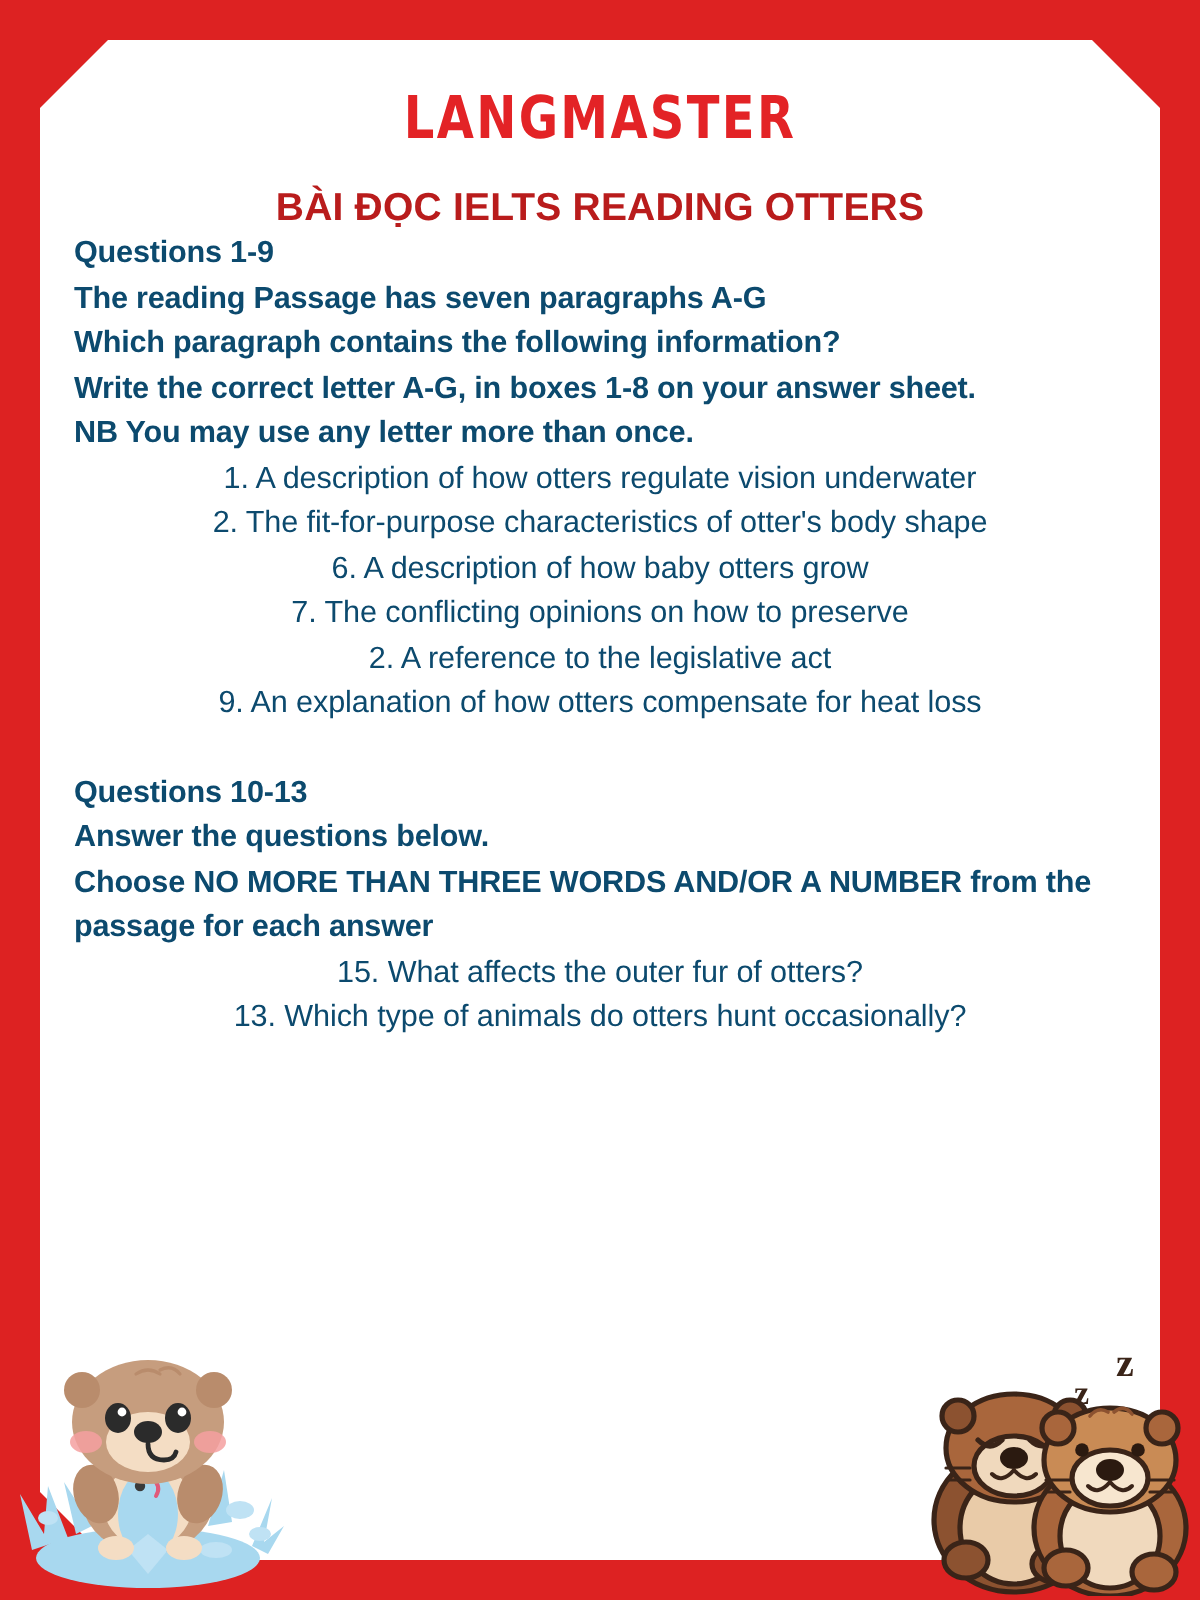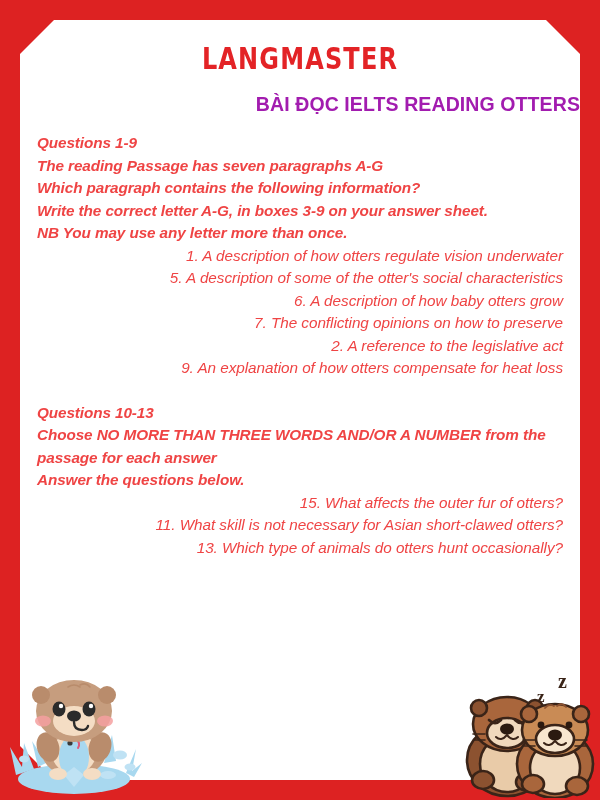--- a/index.html
+++ b/index.html
@@ -50,55 +50,54 @@
     font-family: "DejaVu Sans", sans-serif;
     font-weight: bold;
     font-size: 25px;
     letter-spacing: 1.2px;
     color: #e32326;
     transform: scaleY(1.18) scaleX(0.96);
     transform-origin: center top;
   }
 
   #doc-title {
-    text-align: right;
+    text-align: center;
     margin-top: 22px;
     font-family: "Liberation Sans", sans-serif;
     font-weight: bold;
     font-size: 19.5px;
     letter-spacing: 0.1px;
-    color: #a21caf;
+    color: #b91c1c;
   }
 
   
   #content {
     position: absolute;
     left: 17px;
     right: 17px;
-    top: 112px;
+    top: 96px;
     font-size: 15.3px;
-    color: #ef4444;
-    font-style: italic;
+    color: #0c4a6e;
   }
 
   .bold-line {
     font-weight: bold;
     line-height: 22.5px;
     letter-spacing: -0.1px;
   }
 
   .q-item {
     line-height: 22.5px;
     font-weight: normal;
     letter-spacing: -0.05px;
     text-align: justify;
     text-justify: inter-word;
   }
 
-  .q-item.nowrap-item { text-align: right; }
+  .q-item.nowrap-item { text-align: center; }
 
   .section-gap { height: 22px; }
 
   
   #otter-left {
     position: absolute;
     left: 8px;
     bottom: 4px;
     width: 135px;
     height: 125px;
@@ -122,38 +121,37 @@
 
     <div id="brand-logo">LANGMASTER</div>
 
     <div id="doc-title">BÀI ĐỌC IELTS READING OTTERS</div>
 
     <div id="content">
 
       <div class="bold-line">Questions 1-9</div>
       <div class="bold-line">The reading Passage has seven paragraphs A-G</div>
       <div class="bold-line">Which paragraph contains the following information?</div>
-      <div class="bold-line">Write the correct letter A-G, in boxes 3-9 on your answer sheet.</div>
+      <div class="bold-line">Write the correct letter A-G, in boxes 1-8 on your answer sheet.</div>
       <div class="bold-line">NB You may use any letter more than once.</div>
 
       <div class="q-item nowrap-item">1. A description of how otters regulate vision underwater</div>
-      <div class="q-item nowrap-item">5. A description of some of the otter's social characteristics</div>
+      <div class="q-item nowrap-item">2. The fit-for-purpose characteristics of otter's body shape</div>
       <div class="q-item nowrap-item">6. A description of how baby otters grow</div>
       <div class="q-item nowrap-item">7. The conflicting opinions on how to preserve</div>
       <div class="q-item nowrap-item">2. A reference to the legislative act</div>
       <div class="q-item nowrap-item">9. An explanation of how otters compensate for heat loss</div>
 
       <div class="section-gap"></div>
 
       <div class="bold-line">Questions 10-13</div>
+      <div class="bold-line">Answer the questions below.</div>
       <div class="bold-line">Choose NO MORE THAN THREE WORDS AND/OR A NUMBER from the passage for each answer</div>
-      <div class="bold-line">Answer the questions below.</div>
 
       <div class="q-item nowrap-item">15. What affects the outer fur of otters?</div>
-      <div class="q-item nowrap-item">11. What skill is not necessary for Asian short-clawed otters?</div>
       <div class="q-item nowrap-item">13. Which type of animals do otters hunt occasionally?</div>
 
     </div>
   </div>
 
   <svg id="otter-left" viewBox="0 0 135 125">
 
     <g fill="#a8d8ef">
       <ellipse cx="66" cy="108" rx="56" ry="15"></ellipse>
       <path d="M8 104 L2 76 L14 96 L16 72 L26 98 Z"></path>

